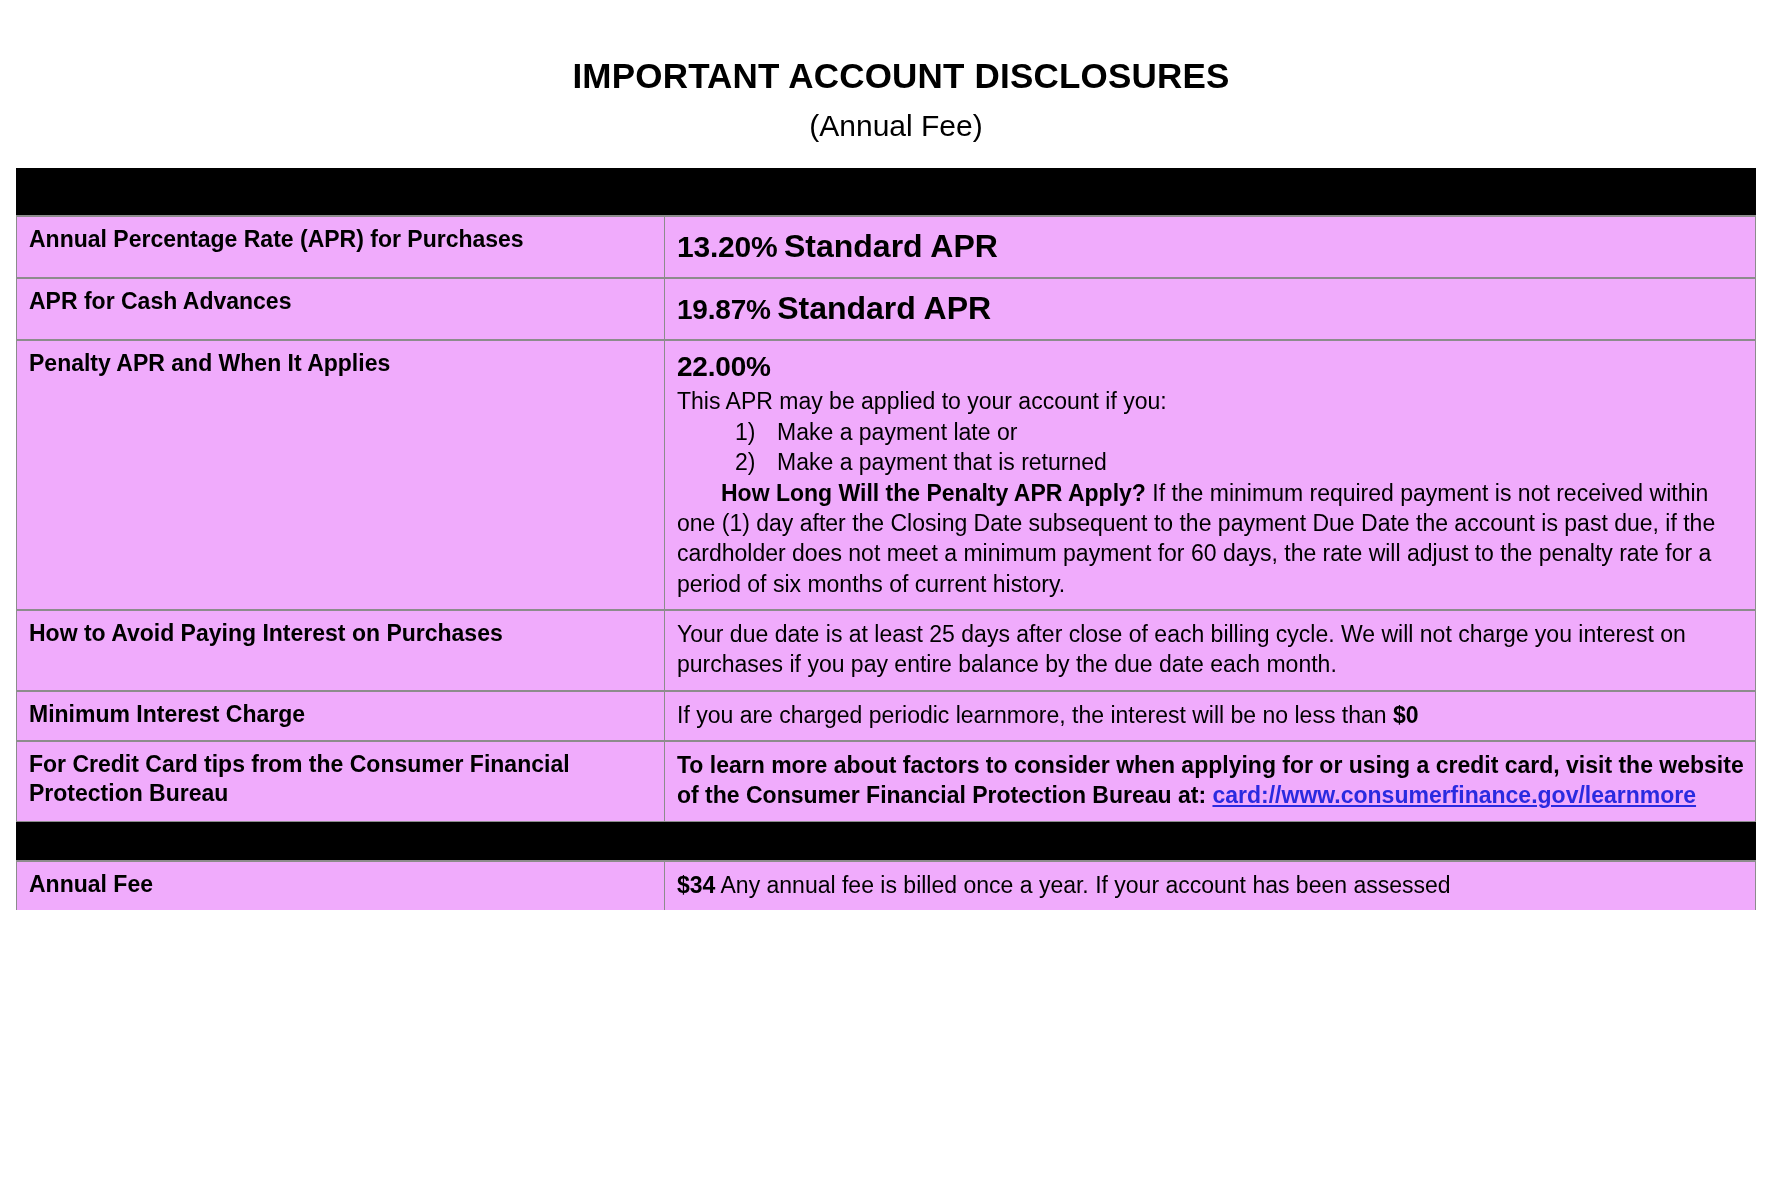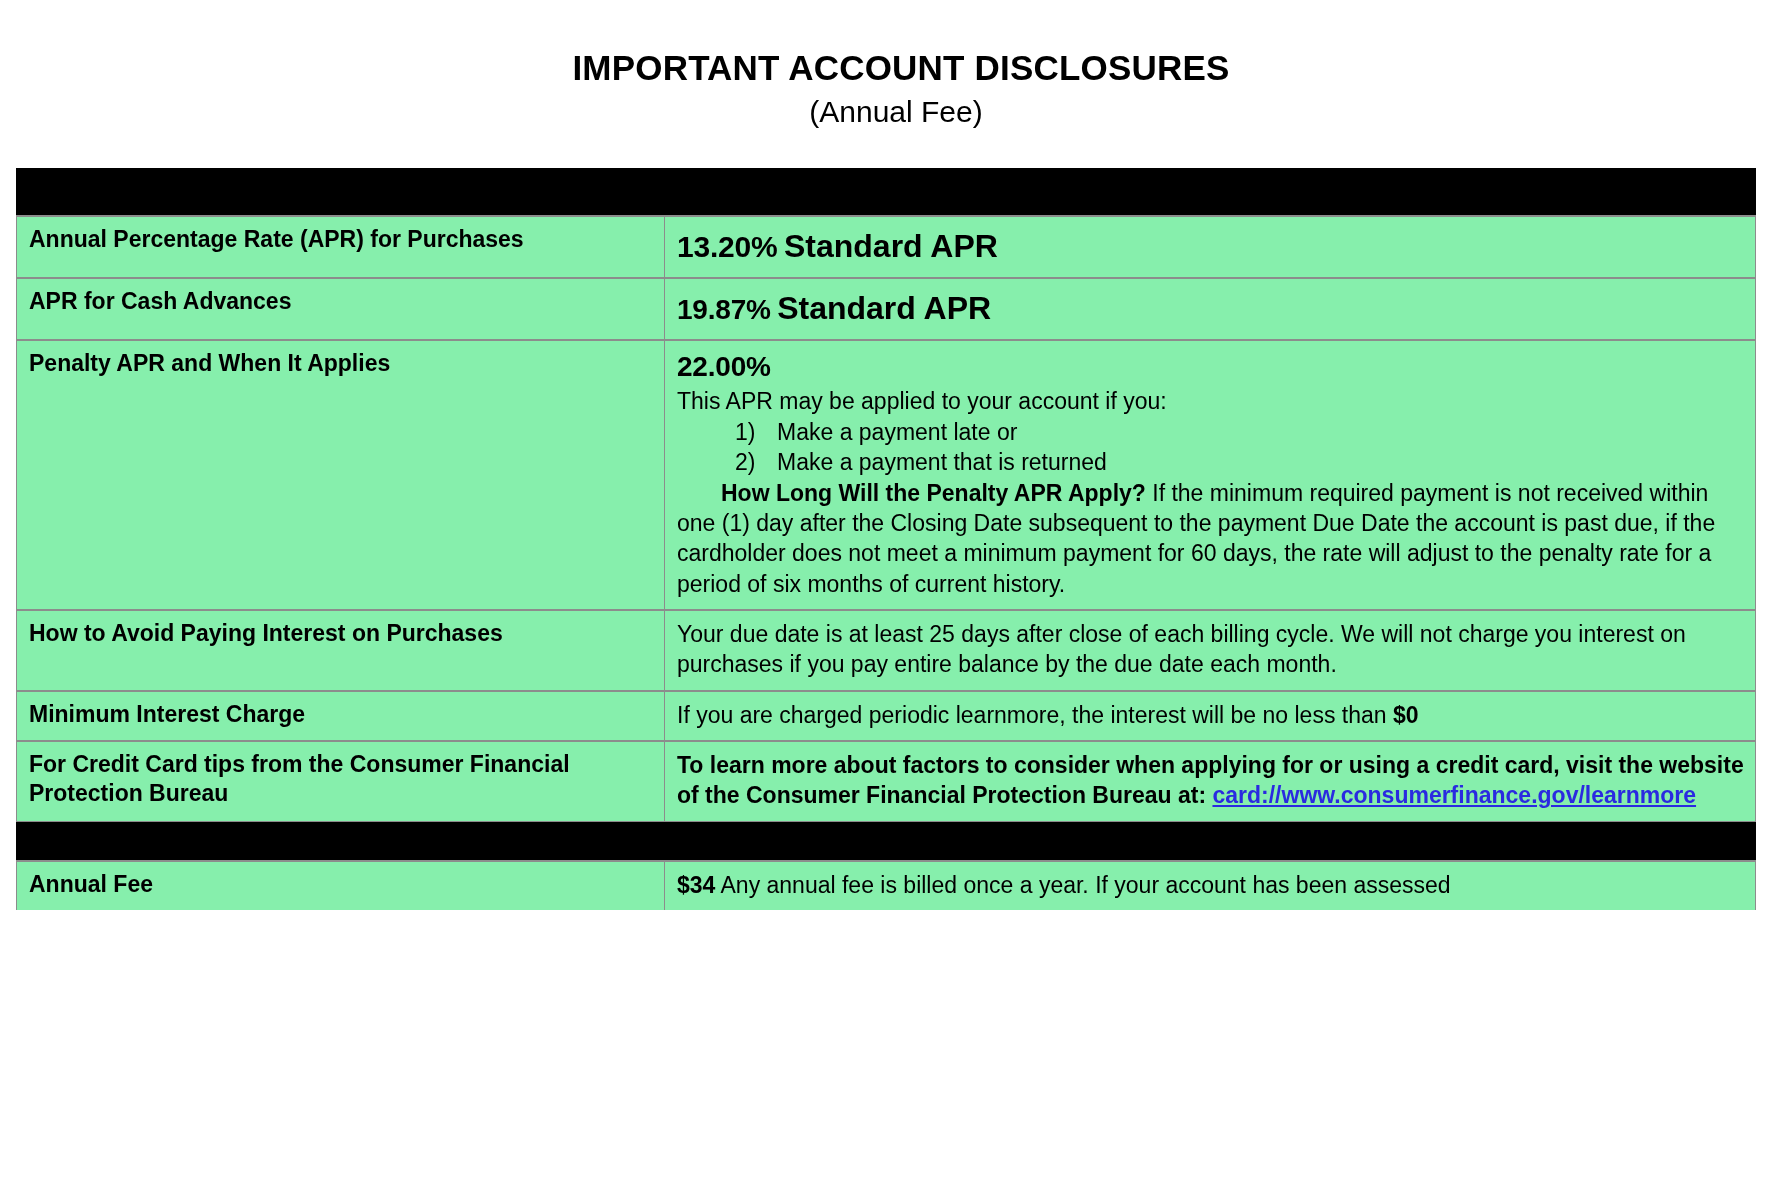--- a/index.html
+++ b/index.html
@@ -26,21 +26,21 @@
   
   .doc-header {
     padding-top: 44px;
     text-align: center;
   }
   .doc-title {
     font-size: 35px;
     font-weight: bold;
     letter-spacing: 0.2px;
     line-height: 1.12;
-    margin: 4px;
+    margin: 12px;
     padding-left: 10px;
   }
   .doc-subtitle {
     font-size: 30px;
     font-weight: normal;
     line-height: 1.25;
     margin: 6px 0 0 0;
   }
 
   
@@ -50,21 +50,21 @@
     top: 168px;
     width: 1740px;
     border-collapse: collapse;
     table-layout: fixed;
   }
   .disclosure-table td {
     border: 1px solid #8c8c8c;
     border-top-width: 2px;
     vertical-align: top;
     padding: 8px 10px 10px 12px;
-    background: #86efac;
+    background: #f0abfc;
   }
   .col-label { width: 648px; }
   .col-value { width: auto; }
 
   .black-bar td {
     background: #000000;
     border: 1px solid #000000;
     height: 46px;
     padding: 0;
   }

